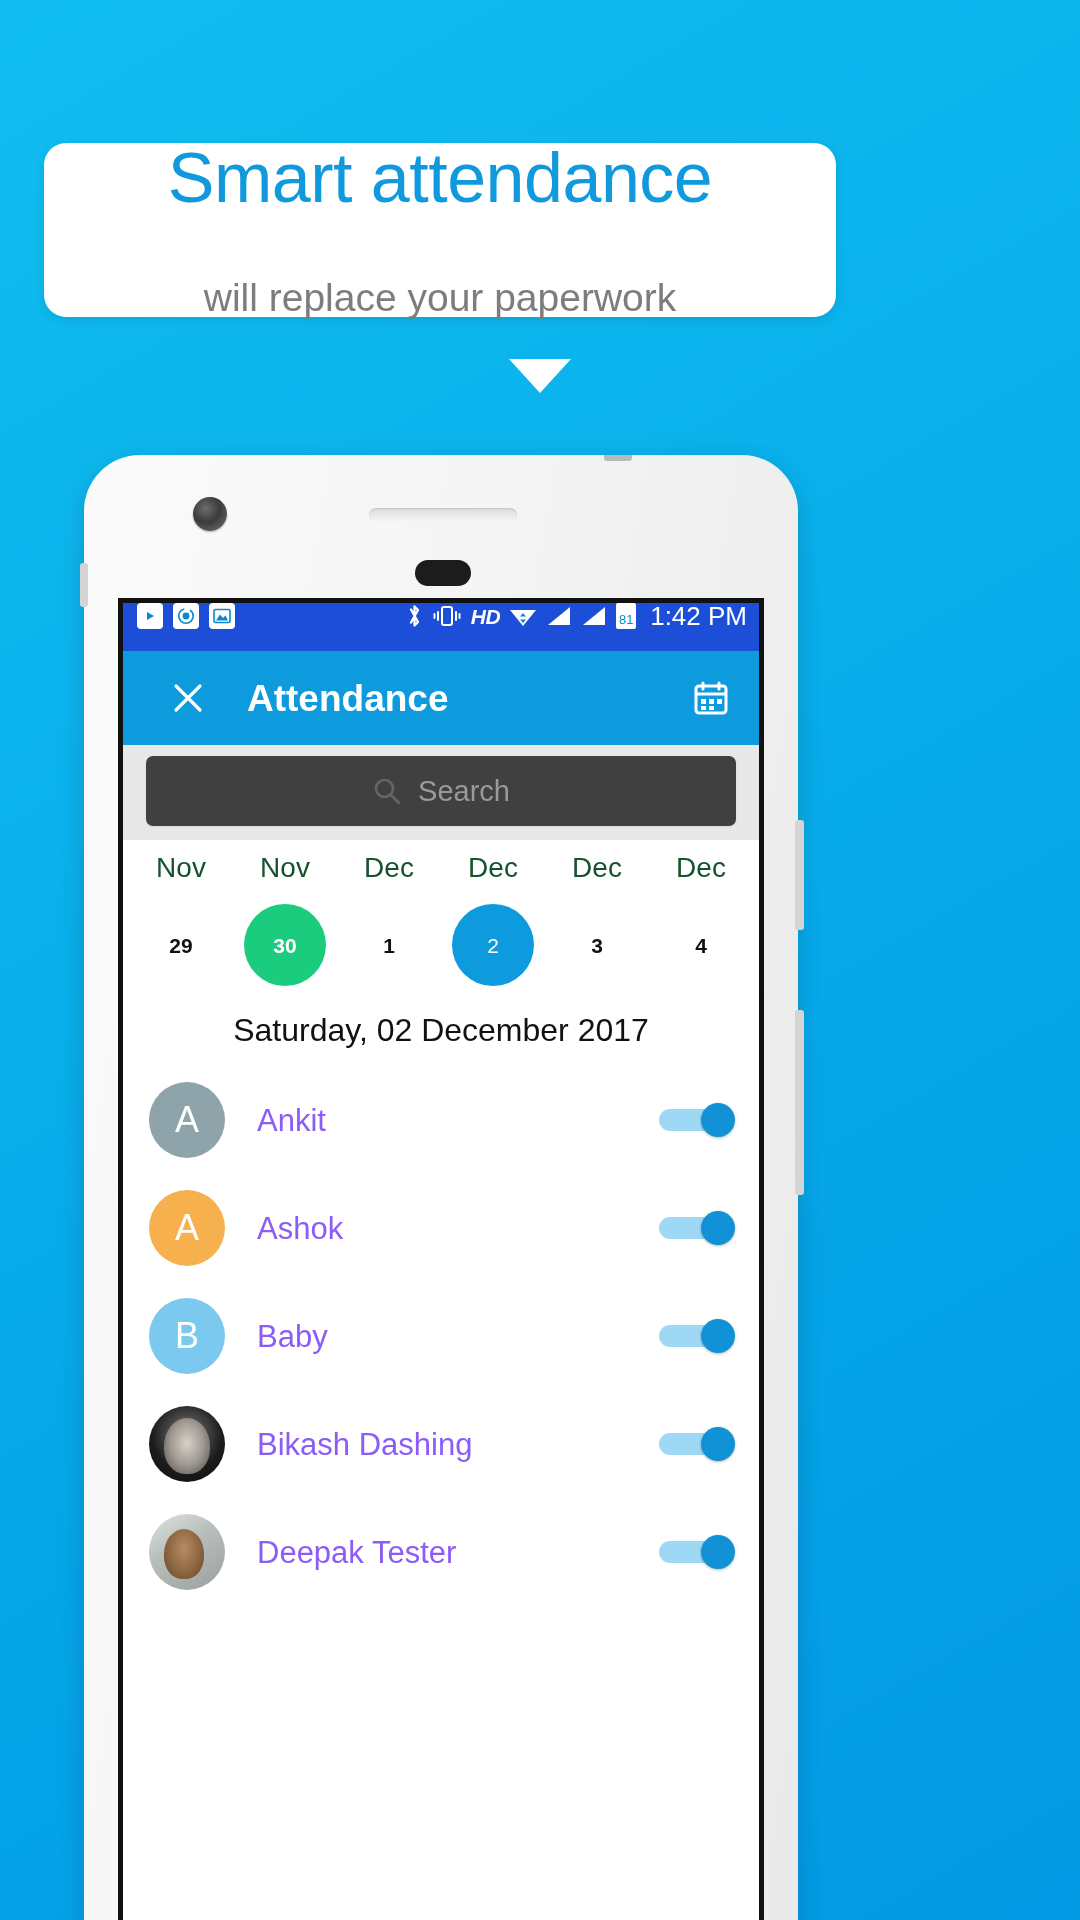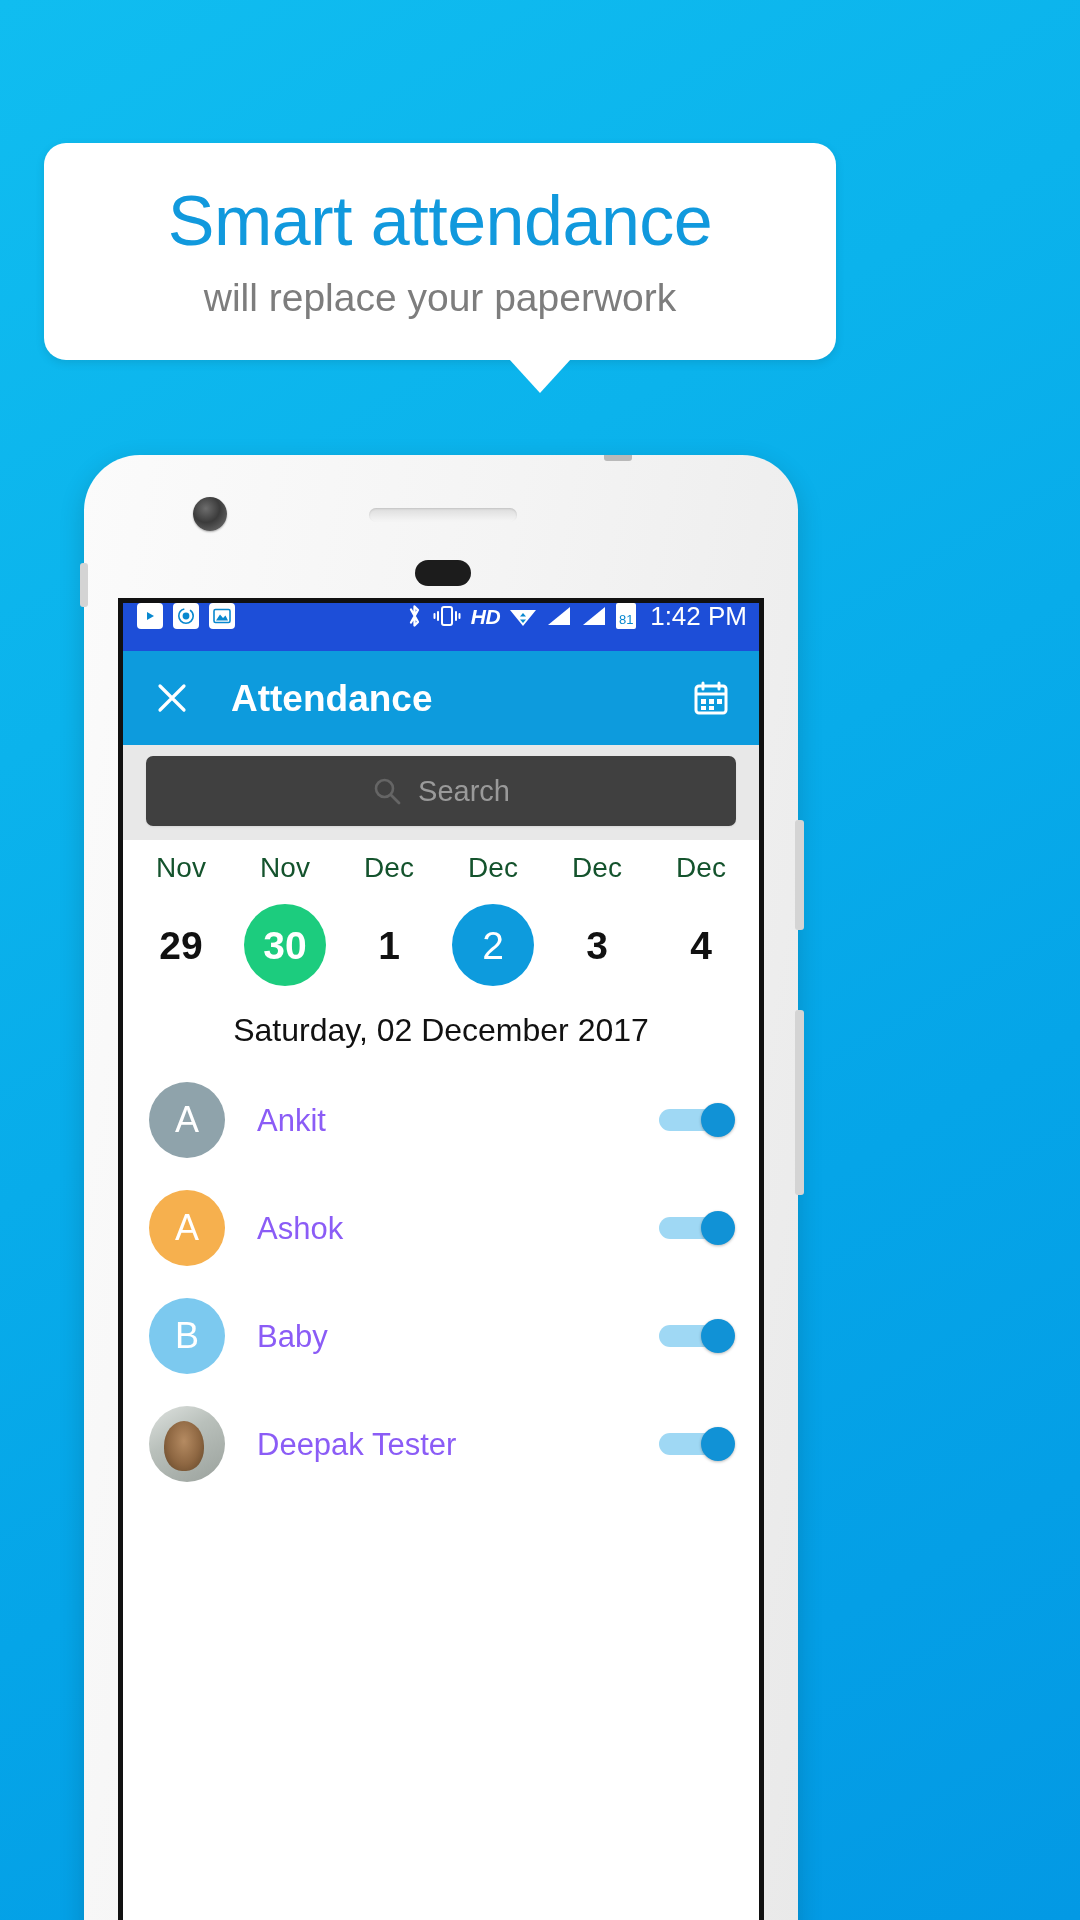--- a/index.html
+++ b/index.html
@@ -18,28 +18,28 @@
     background: linear-gradient(150deg, #10bdf0 0%, #0bb3ec 30%, #05a5e8 65%, #0399e4 100%);
     overflow: hidden;
   }
 
   
   .callout {
     position: absolute;
     left: 44px;
     top: 143px;
     width: 792px;
-    height: 217px;
+    height: 174px;
     background: #ffffff;
     border-radius: 22px;
     box-shadow: 0 3px 10px rgba(0,0,0,0.10);
     display: flex;
     flex-direction: column;
     align-items: center;
-    justify-content: center;
+    justify-content: space-between;
   }
   .callout-title {
     font-size: 70px;
     font-weight: 400;
     color: #1199dd;
     letter-spacing: -0.5px;
     line-height: 1;
     margin-bottom: 22px;
   }
   .callout-sub {
@@ -171,21 +171,21 @@
     font-size: 13px; color: #0888cf; font-weight: 400;
     line-height: 1; padding-bottom: 3px;
   }
 
   
   .appbar {
     height: 94px;
     background: #0d9bdd;
     display: flex;
     align-items: center;
-    padding: 0 26px 0 28px;
+    padding: 0 26px 0 44px;
   }
   .appbar-close {
     width: 42px; height: 42px;
     display: flex; align-items: center; justify-content: center;
     color: #ffffff;
     flex: 0 0 auto;
   }
   .appbar-title {
     color: #ffffff;
     font-size: 37px;
@@ -233,21 +233,21 @@
   .day-mon {
     font-size: 28px;
     color: #14532d;
     line-height: 1;
     margin-bottom: 22px;
   }
   .day-num {
     width: 82px; height: 82px;
     border-radius: 50%;
     display: flex; align-items: center; justify-content: center;
-    font-size: 39px;
+    font-size: 21px;
     font-weight: 700;
     color: #111111;
     line-height: 1;
   }
   .day-num.sel-green { background: #1ccc7e; color: #ffffff; }
   .day-num.sel-blue  { background: #0d9bdd; color: #ffffff; font-weight: 400; }
 
   .date-header {
     text-align: center;
     font-size: 32px;
@@ -489,20 +489,28 @@
 
       <div class="row">
         <div class="avatar" style="background:#7cc9ef">B</div>
         <div class="row-name">Baby</div>
         <div class="toggle">
           <div class="track"></div>
           <div class="knob"></div>
         </div>
       </div>
 
+      <div class="row">
+        <div class="avatar av-photo-dark"></div>
+        <div class="row-name">Bikash Dashing</div>
+        <div class="toggle">
+          <div class="track"></div>
+          <div class="knob"></div>
+        </div>
+      </div>
 
       <div class="row">
         <div class="avatar av-photo-light"></div>
         <div class="row-name">Deepak Tester</div>
         <div class="toggle">
           <div class="track"></div>
           <div class="knob"></div>
         </div>
       </div>
 

